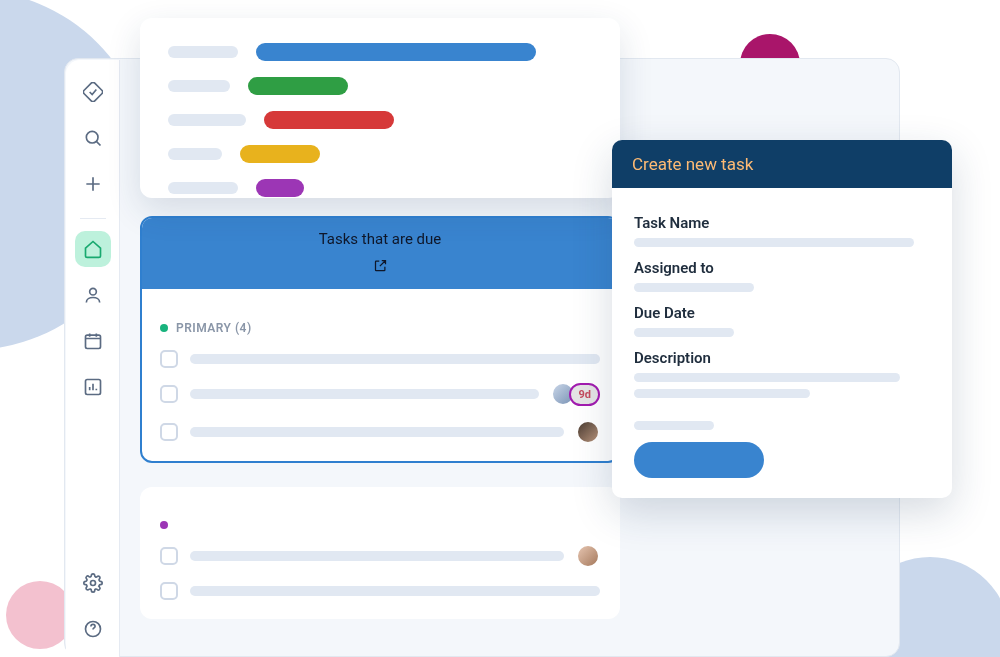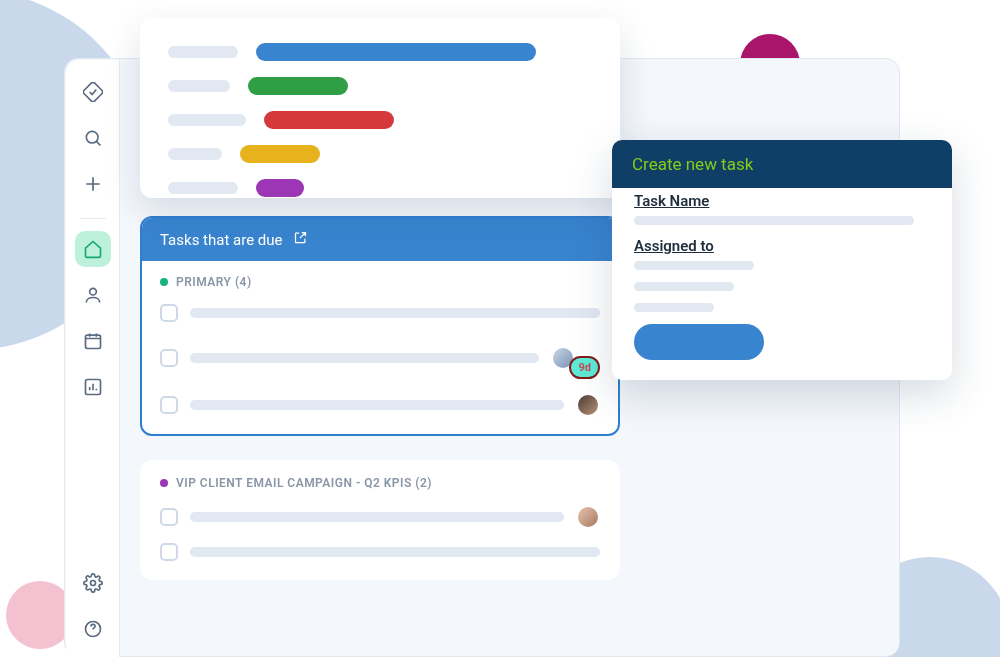--- a/index.html
+++ b/index.html
@@ -78,25 +78,25 @@
     position: absolute;
     left: 140px; top: 216px;
     width: 480px;
     z-index: 2;
   }
   .tasks-card {
     background: #fff; border: 2px solid #2f7fcf; border-radius: 12px;
     overflow: hidden; margin-bottom: 24px;
   }
   .tasks-header {
-    background: #3984cf; color: #ffffff;
+    background: #3984cf; color: #0f172a;
     padding: 12px 18px; font-size: 15px;
-    display: flex; align-items: center; gap: 10px;
-  }
-  .tasks-body { padding: 14px 18px 10px; }
+    display: flex; align-items: center; gap: 10px; flex-direction: column;
+  }
+  .tasks-body { padding: 32px 18px 10px; }
   .group-title {
     font-size: 12px; font-weight: 600; letter-spacing: .04em;
     color: #8a96a8; display: flex; align-items: center; gap: 8px;
     margin-bottom: 8px;
   }
   .group-dot { width: 8px; height: 8px; border-radius: 50%; display: inline-block; }
   .task-row {
     display: flex; align-items: center; gap: 12px;
     padding: 7px 0;
   }
@@ -109,45 +109,44 @@
   .task-row .meta { margin-left: auto; display: flex; align-items: center; gap: -4px; }
   .avatar {
     width: 24px; height: 24px; border-radius: 50%; border: 2px solid #fff;
     background: linear-gradient(135deg,#d8b49a,#8a6a52);
     flex-shrink: 0;
   }
   .avatar.b { background: linear-gradient(135deg,#c9d6e8,#7a93b5); }
   .avatar.c { background: linear-gradient(135deg,#e6c5b1,#a5795c); }
   .avatar.d { background: linear-gradient(135deg,#4a3c32,#b9937a); }
   .badge {
-    background: #5eead4; color: #c44b5d; font-size: 11px; font-weight: 700;
-    border-radius: 999px; padding: 3px 7px; border: 2px solid #7f1d1d;
+    background: #e5e5e5; color: #c44b5d; font-size: 11px; font-weight: 700;
+    border-radius: 999px; padding: 3px 7px; border: 2px solid #a21caf;
     margin-left: -6px;
-    margin-top: 20px;
   }
   .task-row .meta > * { margin-left: -6px; }
   .task-row .meta > *:first-child { margin-left: 0; }
 
   .tasks-card.secondary { border-color: transparent; border-radius: 12px; }
 
   
   .create-panel {
     position: absolute;
     right: 48px; top: 140px;
     width: 340px;
     background: #fff; border-radius: 10px;
     box-shadow: 0 14px 40px rgba(30,55,90,.18);
     overflow: hidden;
     z-index: 4;
   }
   .create-header {
-    background: #0f3e67; color: #84cc16;
+    background: #0f3e67; color: #fdba74;
     font-size: 17px; padding: 14px 20px;
   }
-  .create-body { padding: 4px 22px 20px; text-decoration: underline; }
+  .create-body { padding: 26px 22px 20px; }
   .field { margin-bottom: 12px; }
   .field-label { font-size: 15px; font-weight: 600; color: #1f2d3d; margin-bottom: 6px; }
   .field-ph { height: 9px; background: #e1e8f2; border-radius: 5px; }
   .field-ph.multi { height: 36px; border-radius: 6px; position: relative; background: transparent; }
   .field-ph.multi::before, .field-ph.multi::after {
     content: ""; position: absolute; left: 0; height: 9px; background: #e1e8f2; border-radius: 5px;
   }
   .field-ph.multi::before { top: 0; right: 30px; }
   .field-ph.multi::after { top: 16px; right: 120px; }
   .submit-btn {
@@ -279,21 +278,20 @@
           <span class="meta">
             <span class="avatar d"></span>
           </span>
         </div>
       </div>
     </div>
     <div class="tasks-card secondary">
       <div class="tasks-body">
         <div class="group-title">
           <span class="group-dot" style="background: rgb(156, 54, 181);"></span>
-          <span>VIP CLIENT EMAIL CAMPAIGN - Q2 KPIS (2)</span>
         </div>
         <div class="task-row">
           <span class="chk"></span>
           <span class="ph"></span>
           <span class="meta">
             <span class="avatar c"></span>
           </span>
         </div>
         <div class="task-row">
           <span class="chk"></span>
@@ -308,20 +306,25 @@
   <div class="create-body" id="create-body">
       <div class="field">
         <div class="field-label">Task Name</div>
         <div class="field-ph" style="width: 280px;"></div>
       </div>
       <div class="field">
         <div class="field-label">Assigned to</div>
         <div class="field-ph" style="width: 120px;"></div>
       </div>
       <div class="field">
+        <div class="field-label">Due Date</div>
         <div class="field-ph" style="width: 100px;"></div>
       </div>
       <div class="field">
+        <div class="field-label">Description</div>
+        <div class="field-ph multi"></div>
+      </div>
+      <div class="field">
         <div class="field-ph" style="width: 80px;"></div>
       </div>
       <div class="submit-btn"></div>
     </div>
 </aside>
 
 </body></html>

